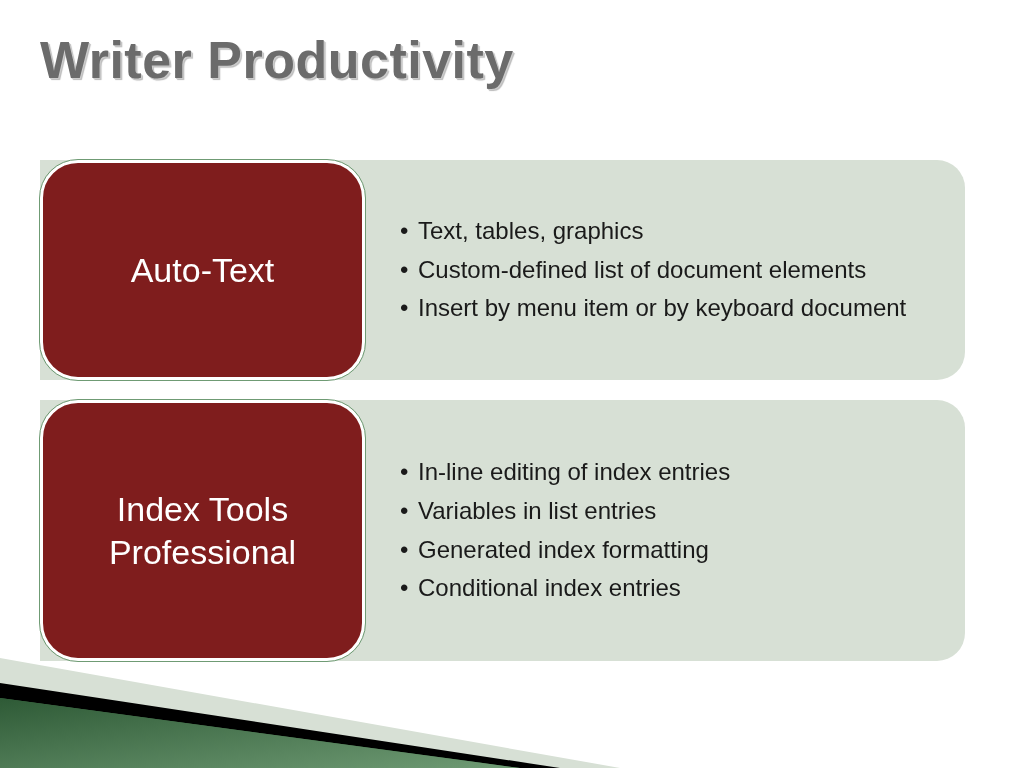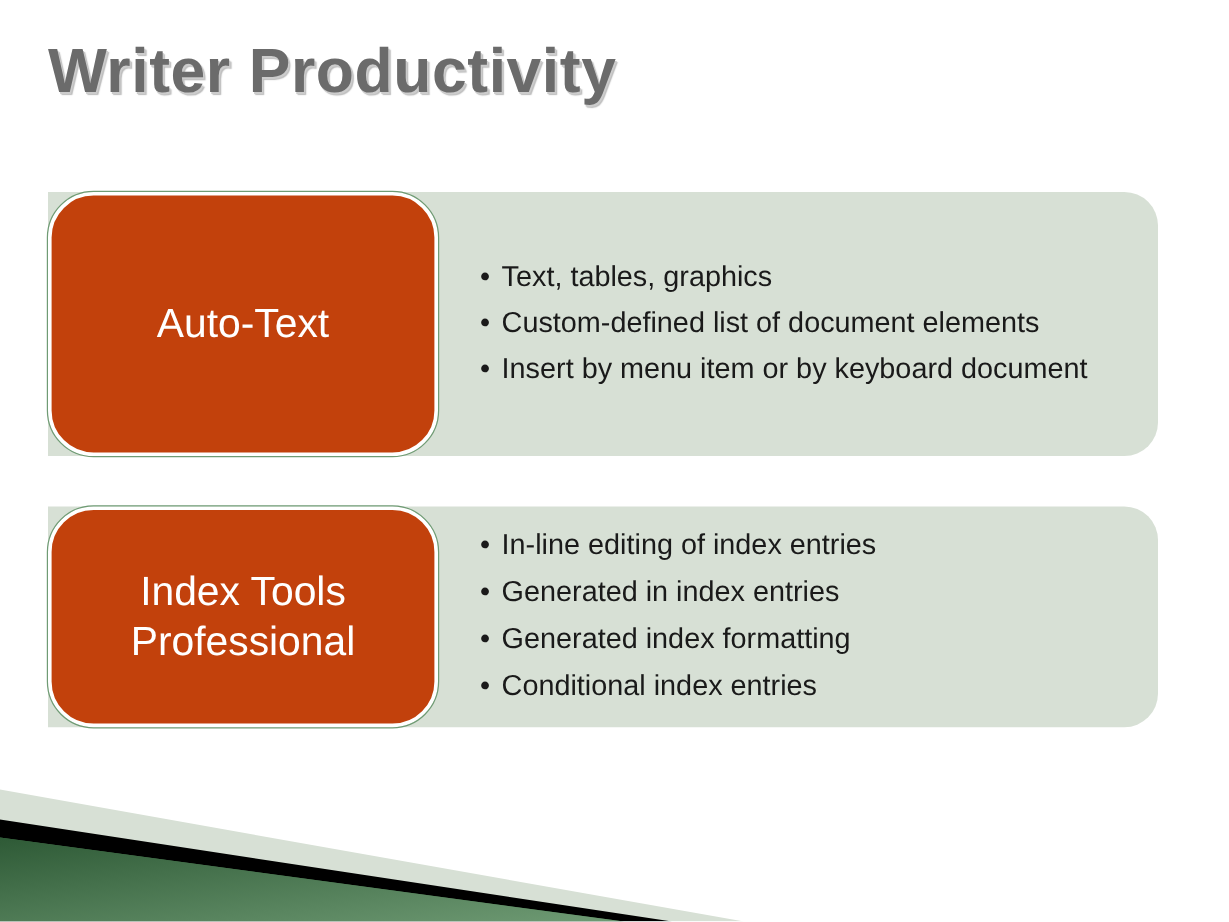--- a/index.html
+++ b/index.html
@@ -17,21 +17,21 @@
   }
 
   .row {
     position: absolute;
     left: 40px;
     width: 925px;
     display: flex;
     align-items: stretch;
   }
   .row.row1 { top: 160px; height: 220px; }
-  .row.row2 { top: 400px; height: 184px; margin-top: 22px; }
+  .row.row2 { top: 400px; height: 261px; }
 
   .panel {
     flex: 1;
     background: #d7e0d5;
     border-radius: 0 28px 28px 0;
     display: flex;
     flex-direction: column;
     justify-content: center;
     padding-left: 360px;
     padding-right: 30px;
@@ -47,21 +47,21 @@
   .panel .bullet::before {
     content: "•";
     position: absolute;
     left: 0; top: 0;
   }
 
   .badge {
     position: absolute;
     left: 0; top: 0; bottom: 0;
     width: 325px;
-    background: #c2410c;
+    background: #7f1d1d;
     border: 3px solid #fff;
     outline: 1px solid #6f9b74;
     border-radius: 38px;
     display: flex;
     align-items: center;
     justify-content: center;
     text-align: center;
     color: #fff;
     font-size: 34px;
     font-weight: 300;
@@ -89,21 +89,21 @@
       <div class="bullet">Text, tables, graphics</div>
       <div class="bullet">Custom-defined list of document elements</div>
       <div class="bullet">Insert by menu item or by keyboard document</div>
     </div>
     <div class="badge">Auto-Text</div>
   </div>
 
   <div class="row row2">
     <div class="panel">
       <div class="bullet">In-line editing of index entries</div>
-      <div class="bullet">Generated in index entries</div>
+      <div class="bullet">Variables in list entries</div>
       <div class="bullet">Generated index formatting</div>
       <div class="bullet">Conditional index entries</div>
     </div>
     <div class="badge">Index Tools Professional</div>
   </div>
 
   <svg class="wedge" viewBox="0 0 620 140" preserveAspectRatio="none">
     <polygon points="0,30 620,140 0,140" fill="#d7e0d5"></polygon>
     <polygon points="0,55 560,140 0,140" fill="#000"></polygon>
     <polygon points="0,70 520,140 0,140" fill="#3f6b45"></polygon>

